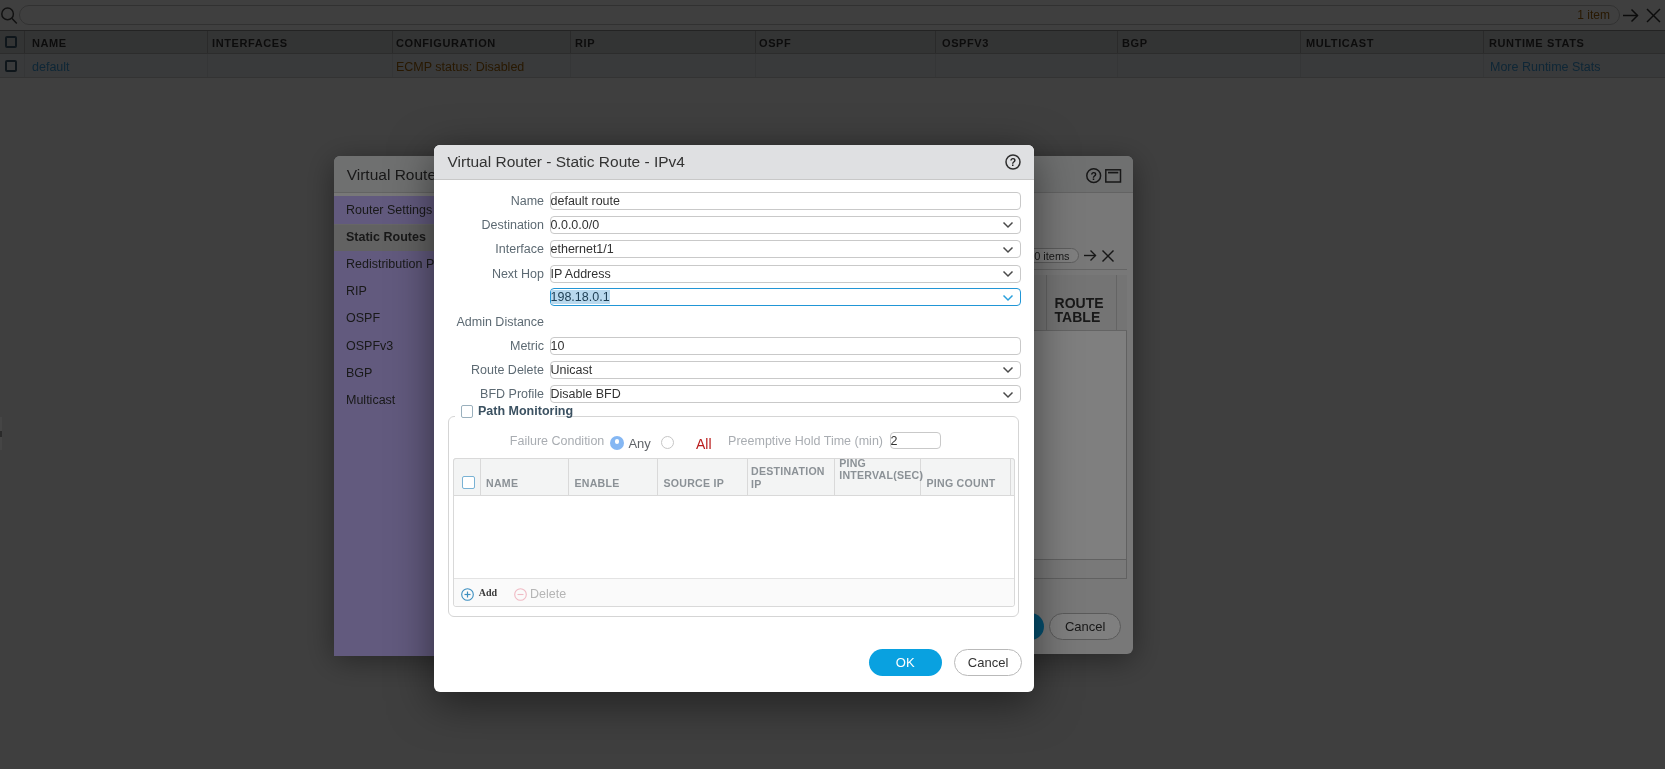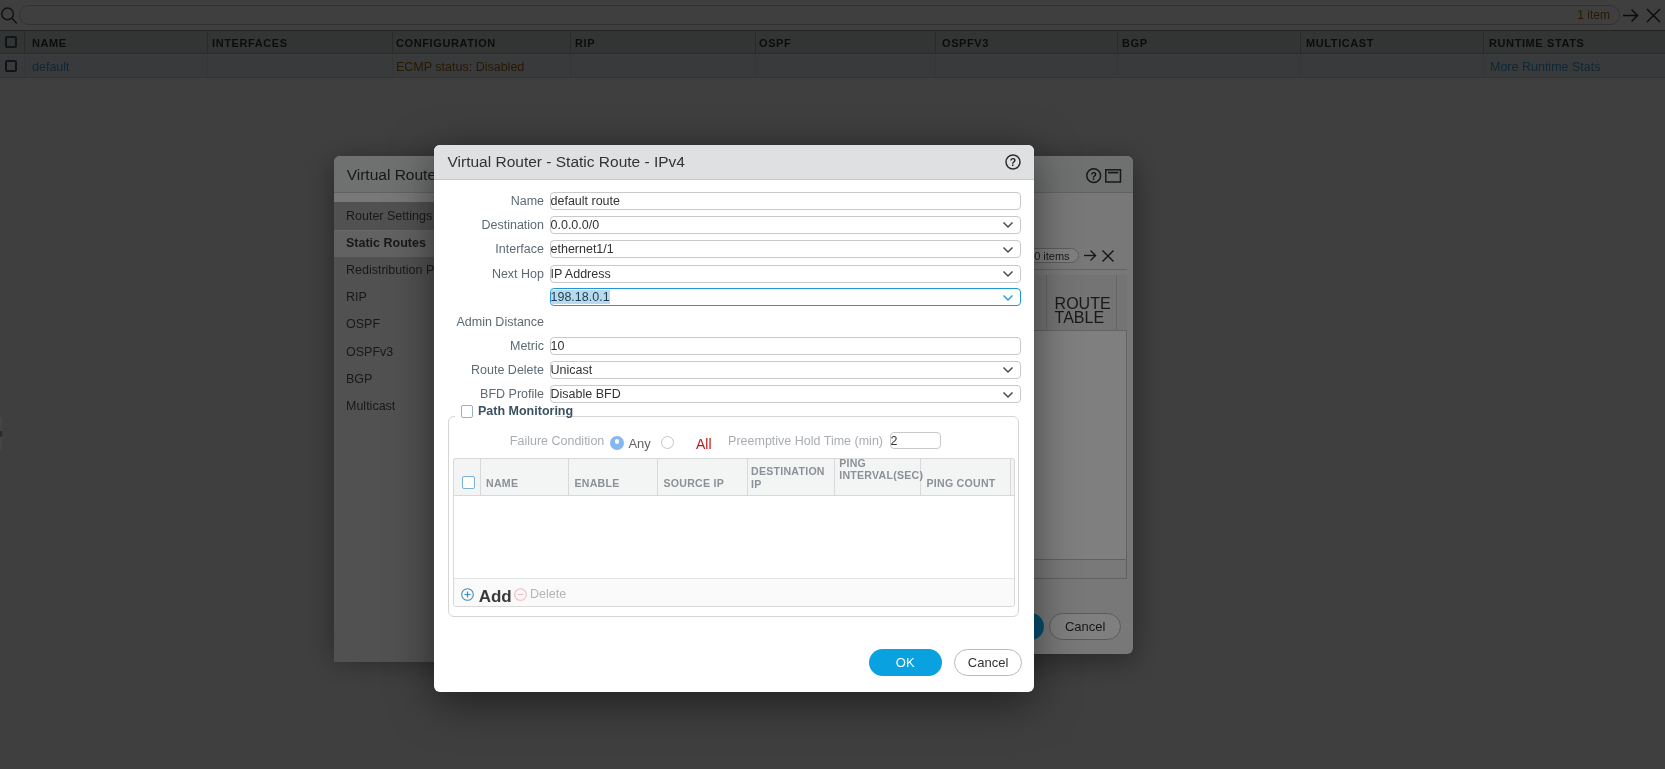--- a/index.html
+++ b/index.html
@@ -26,21 +26,21 @@
     border-radius:2px; background:transparent; }
   .btxt { position:absolute; font-size:12.5px; color:#a16207; }
   .blnk { position:absolute; font-size:12.5px; color:#3d9bd8; }
 
   
   #dlg1 { position:absolute; left:334px; top:156px; width:799px; height:498px;
     background:#f0f0f0; border-radius:6px; box-shadow:0 6px 30px rgba(0,0,0,0.4); }
   #dlg1 .tbar { position:absolute; left:0; top:0; width:799px; height:36.5px;
     background:#dee0e1; border-radius:6px 6px 0 0; border-bottom:1px solid #c6c6c6; }
   #dlg1 .title { position:absolute; left:12.7px; top:0; line-height:37px; font-size:15.5px; color:#333; }
-  .nav { position:absolute; left:0; top:46px; width:140px; height:459.5px; background:#a3a3a3; }
+  .nav { position:absolute; left:0; top:40px; width:140px; height:459.5px; background:#c4b5fd; }
   .nitem { position:absolute; left:0; width:140px; height:27px; line-height:27px;
     padding-left:12px; font-size:12.5px; color:#333; }
   .nsel { background:#c5c5c5; font-weight:bold; }
 
   
   #dlg2 { position:absolute; left:434px; top:145px; width:600px; height:547px;
     background:#fff; border-radius:6px; box-shadow:0 10px 44px rgba(0,0,0,0.5); }
   #dlg2 .tbar { position:absolute; left:0; top:0; width:600px; height:35px;
     background:#dfe0e2; border-radius:6px 6px 0 0; border-bottom:1px solid #c8c8c8; }
   #dlg2 .title { position:absolute; left:13.5px; top:0; line-height:34px; font-size:15.5px; color:#333; }
@@ -150,21 +150,21 @@
       <line x1="1.5" y1="1.5" x2="12.5" y2="12.5" stroke="#2e2e2e" stroke-width="1.4"></line>
       <line x1="12.5" y1="1.5" x2="1.5" y2="12.5" stroke="#2e2e2e" stroke-width="1.4"></line>
     </svg>
     <div class="abs" style="left:600px;top:113px;width:193px;height:1px;background:#c9c9c9"></div>
 
     <div class="abs" style="left:600px;top:118.7px;width:193px;height:285.5px;background:#fff;border:1px solid #c3c3c3;"></div>
     <div class="abs" style="left:600px;top:404.2px;width:193px;height:19.2px;background:#f2f2f2;border:1px solid #c3c3c3;border-top:none;"></div>
     <div class="abs" style="left:600px;top:118.7px;width:193px;height:56px;background:#e9e9e9;border-bottom:1px solid #c9c9c9;"></div>
     <div class="abs" style="left:711.6px;top:119px;width:1px;height:55px;background:#c9c9c9"></div>
     <div class="abs" style="left:782px;top:119px;width:1px;height:55px;background:#c9c9c9"></div>
-    <div class="abs" style="left:720.6px;top:141px;font-size:16px;font-weight:normal;color:#333;line-height:13.5px;">ROUTE<br>TABLE</div>
+    <div class="abs" style="left:720.6px;top:141px;font-size:14px;font-weight:bold;color:#333;line-height:13.5px;">ROUTE<br>TABLE</div>
 
     <div class="btn" style="left:641px;top:456.7px;width:68.5px;background:#0ba1e0;color:#fff;">OK</div>
     <div class="btn" style="left:715.2px;top:456.7px;width:72px;background:#fff;border:1px solid #b5b5b5;color:#333;line-height:25.7px;">Cancel</div>
   </div>
 
   <div class="ovl"></div>
 
   <div class="abs" style="left:0;top:417px;width:2px;height:33px;background:#454545;"></div>
   <div class="abs" style="left:0;top:431px;width:2px;height:6px;background:#2a2a2a;"></div>
 
@@ -249,21 +249,21 @@
     <div class="thdr-t" style="left:317px;top:320.4px;">DESTINATION<br>IP</div>
     <div class="thdr-t" style="left:405.2px;top:312px;">PING<br>INTERVAL(SEC)</div>
     <div class="thdr-t" style="left:492.5px;top:331.6px;">PING COUNT</div>
 
     <div class="abs" style="left:19.8px;top:432.5px;width:560px;height:28.5px;background:#fafafa;border-top:1px solid #e3e3e3;border-radius:0 0 3px 3px;"></div>
     <svg class="abs" style="left:27px;top:442.6px" width="13" height="13" viewBox="0 0 13 13">
       <circle cx="6.5" cy="6.5" r="5.8" fill="none" stroke="#3c8fc0" stroke-width="1.1"></circle>
       <line x1="3.5" y1="6.5" x2="9.5" y2="6.5" stroke="#3c8fc0" stroke-width="1.2"></line>
       <line x1="6.5" y1="3.5" x2="6.5" y2="9.5" stroke="#3c8fc0" stroke-width="1.2"></line>
     </svg>
-    <div class="abs" style="left:44.7px;top:442px;font-size:17px;font-weight:bold;color:#3a3a3a;">Add</div>
+    <div class="abs" style="left:44.7px;top:442px;font-size:10px;font-weight:bold;color:#3a3a3a;font-family:Liberation Serif, serif;">Add</div>
     <svg class="abs" style="left:80.4px;top:442.6px" width="13" height="13" viewBox="0 0 13 13">
       <circle cx="6.5" cy="6.5" r="5.8" fill="none" stroke="#f0bac4" stroke-width="1.1"></circle>
       <line x1="3.5" y1="6.5" x2="9.5" y2="6.5" stroke="#f0bac4" stroke-width="1.1"></line>
     </svg>
     <div class="abs" style="left:96px;top:442px;font-size:12.5px;color:#b5b5b5;">Delete</div>
 
     <div class="btn" style="left:434.6px;top:503.7px;width:73.2px;background:#09a1e0;color:#fff;">OK</div>
     <div class="btn" style="left:519.9px;top:503.7px;width:68.4px;background:#fff;border:1px solid #b9b9b9;color:#333;line-height:25.7px;">Cancel</div>
   </div>
 

